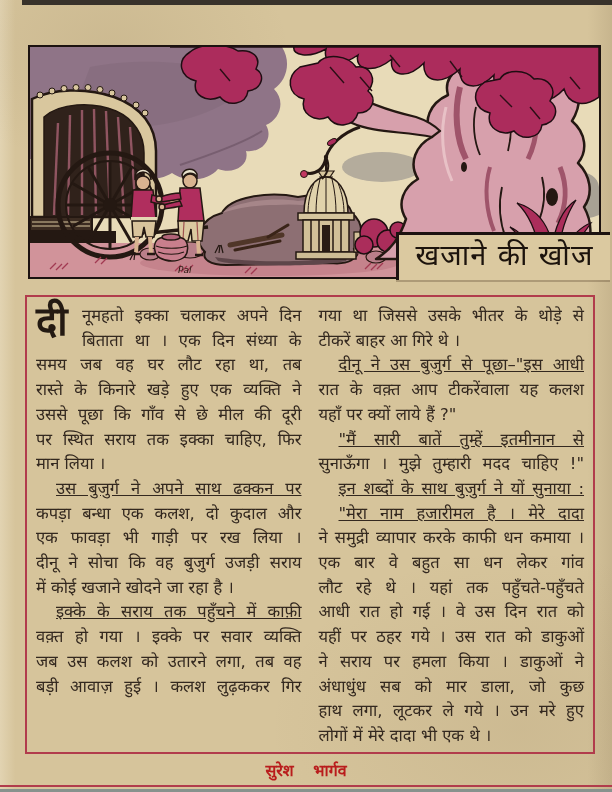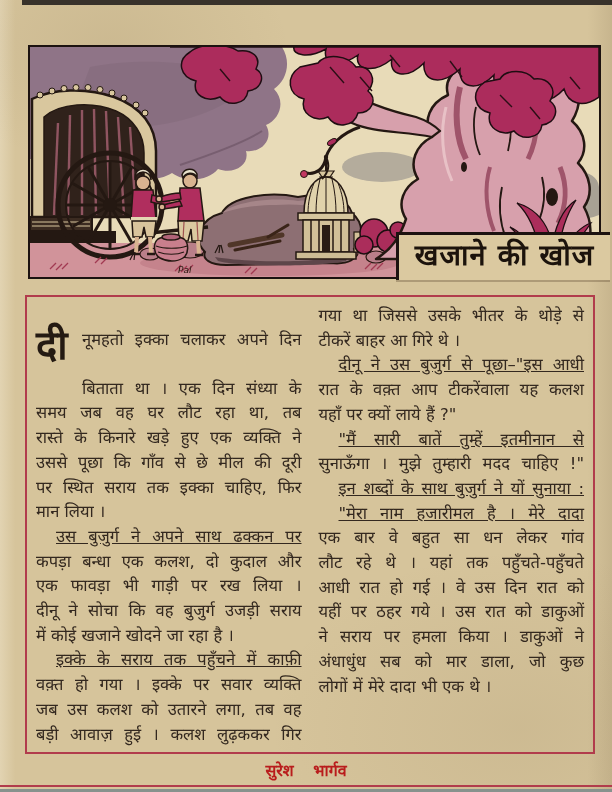--- a/index.html
+++ b/index.html
@@ -23,38 +23,38 @@
   }
   .illustration svg{display:block;}
 
   .title-box{
     position:absolute;left:396px;top:232px;width:214px;height:48px;
     background:#dbc9a0;border-top:3px solid #1c1210;border-left:3px solid #1c1210;
     box-sizing:border-box;display:flex;align-items:center;justify-content:center;
     z-index:5;box-shadow:0 2px 0 rgba(70,48,25,.28);
   }
   .title-box .title{
-    font-size:29px;font-weight:bold;color:#1c130c;letter-spacing:1px;line-height:1;
+    font-size:29px;font-weight:normal;color:#1c130c;letter-spacing:1px;line-height:1;
     padding-bottom:4px;
   }
 
   .text-frame{
     position:absolute;left:25px;top:295px;width:570px;height:459px;
     border:2px solid #b13c4c;box-sizing:border-box;
     display:flex;gap:17px;padding:7px 9px 0 9px;z-index:2;
   }
   .col{flex:1;min-width:0;}
   .para{position:relative;margin:0;}
   .line{
     font-size:16.5px;line-height:24.7px;white-space:nowrap;
     text-align:justify;text-align-last:justify;
   }
   .line.para-end{text-align-last:left;}
   .line.indent{text-indent:20px;text-decoration:underline;}
-  .line.dc-offset{padding-left:46px;margin-top:24px;}
+  .line.dc-offset{padding-left:46px;}
   .dropcap{
     position:absolute;left:0;top:-3px;font-size:40px;line-height:1;
     font-weight:bold;color:#241a12;
   }
 
   .footer{
     position:absolute;left:0;right:0;top:759px;text-align:center;
     font-size:16px;font-weight:bold;color:#b91c1c;word-spacing:14px;
   }
 </style>
@@ -324,26 +324,28 @@
       </div>
       <div class="para">
         <div class="line indent">"मैं सारी बातें तुम्हें इतमीनान से</div>
         <div class="line">सुनाऊँगा । मुझे तुम्हारी मदद चाहिए !"</div>
       </div>
       <div class="para">
         <div class="line indent">इन शब्दों के साथ बुजुर्ग ने यों सुनाया :</div>
       </div>
       <div class="para">
         <div class="line indent">"मेरा नाम हजारीमल है । मेरे दादा</div>
+        <div class="line">ने समुद्री व्यापार करके काफी धन कमाया ।</div>
         <div class="line">एक बार वे बहुत सा धन लेकर गांव</div>
         <div class="line">लौट रहे थे । यहां तक पहुँचते-पहुँचते</div>
         <div class="line">आधी रात हो गई । वे उस दिन रात को</div>
         <div class="line">यहीं पर ठहर गये । उस रात को डाकुओं</div>
         <div class="line">ने सराय पर हमला किया । डाकुओं ने</div>
         <div class="line">अंधाधुंध सब को मार डाला, जो कुछ</div>
+        <div class="line">हाथ लगा, लूटकर ले गये । उन मरे हुए</div>
         <div class="line para-end">लोगों में मेरे दादा भी एक थे ।</div>
       </div>
     </div>
 </div>
 
 <div class="footer">सुरेश भार्गव</div>
 <div class="bottom-rule"></div>
 <div class="bottom-edge"></div>
 
 </body></html>

